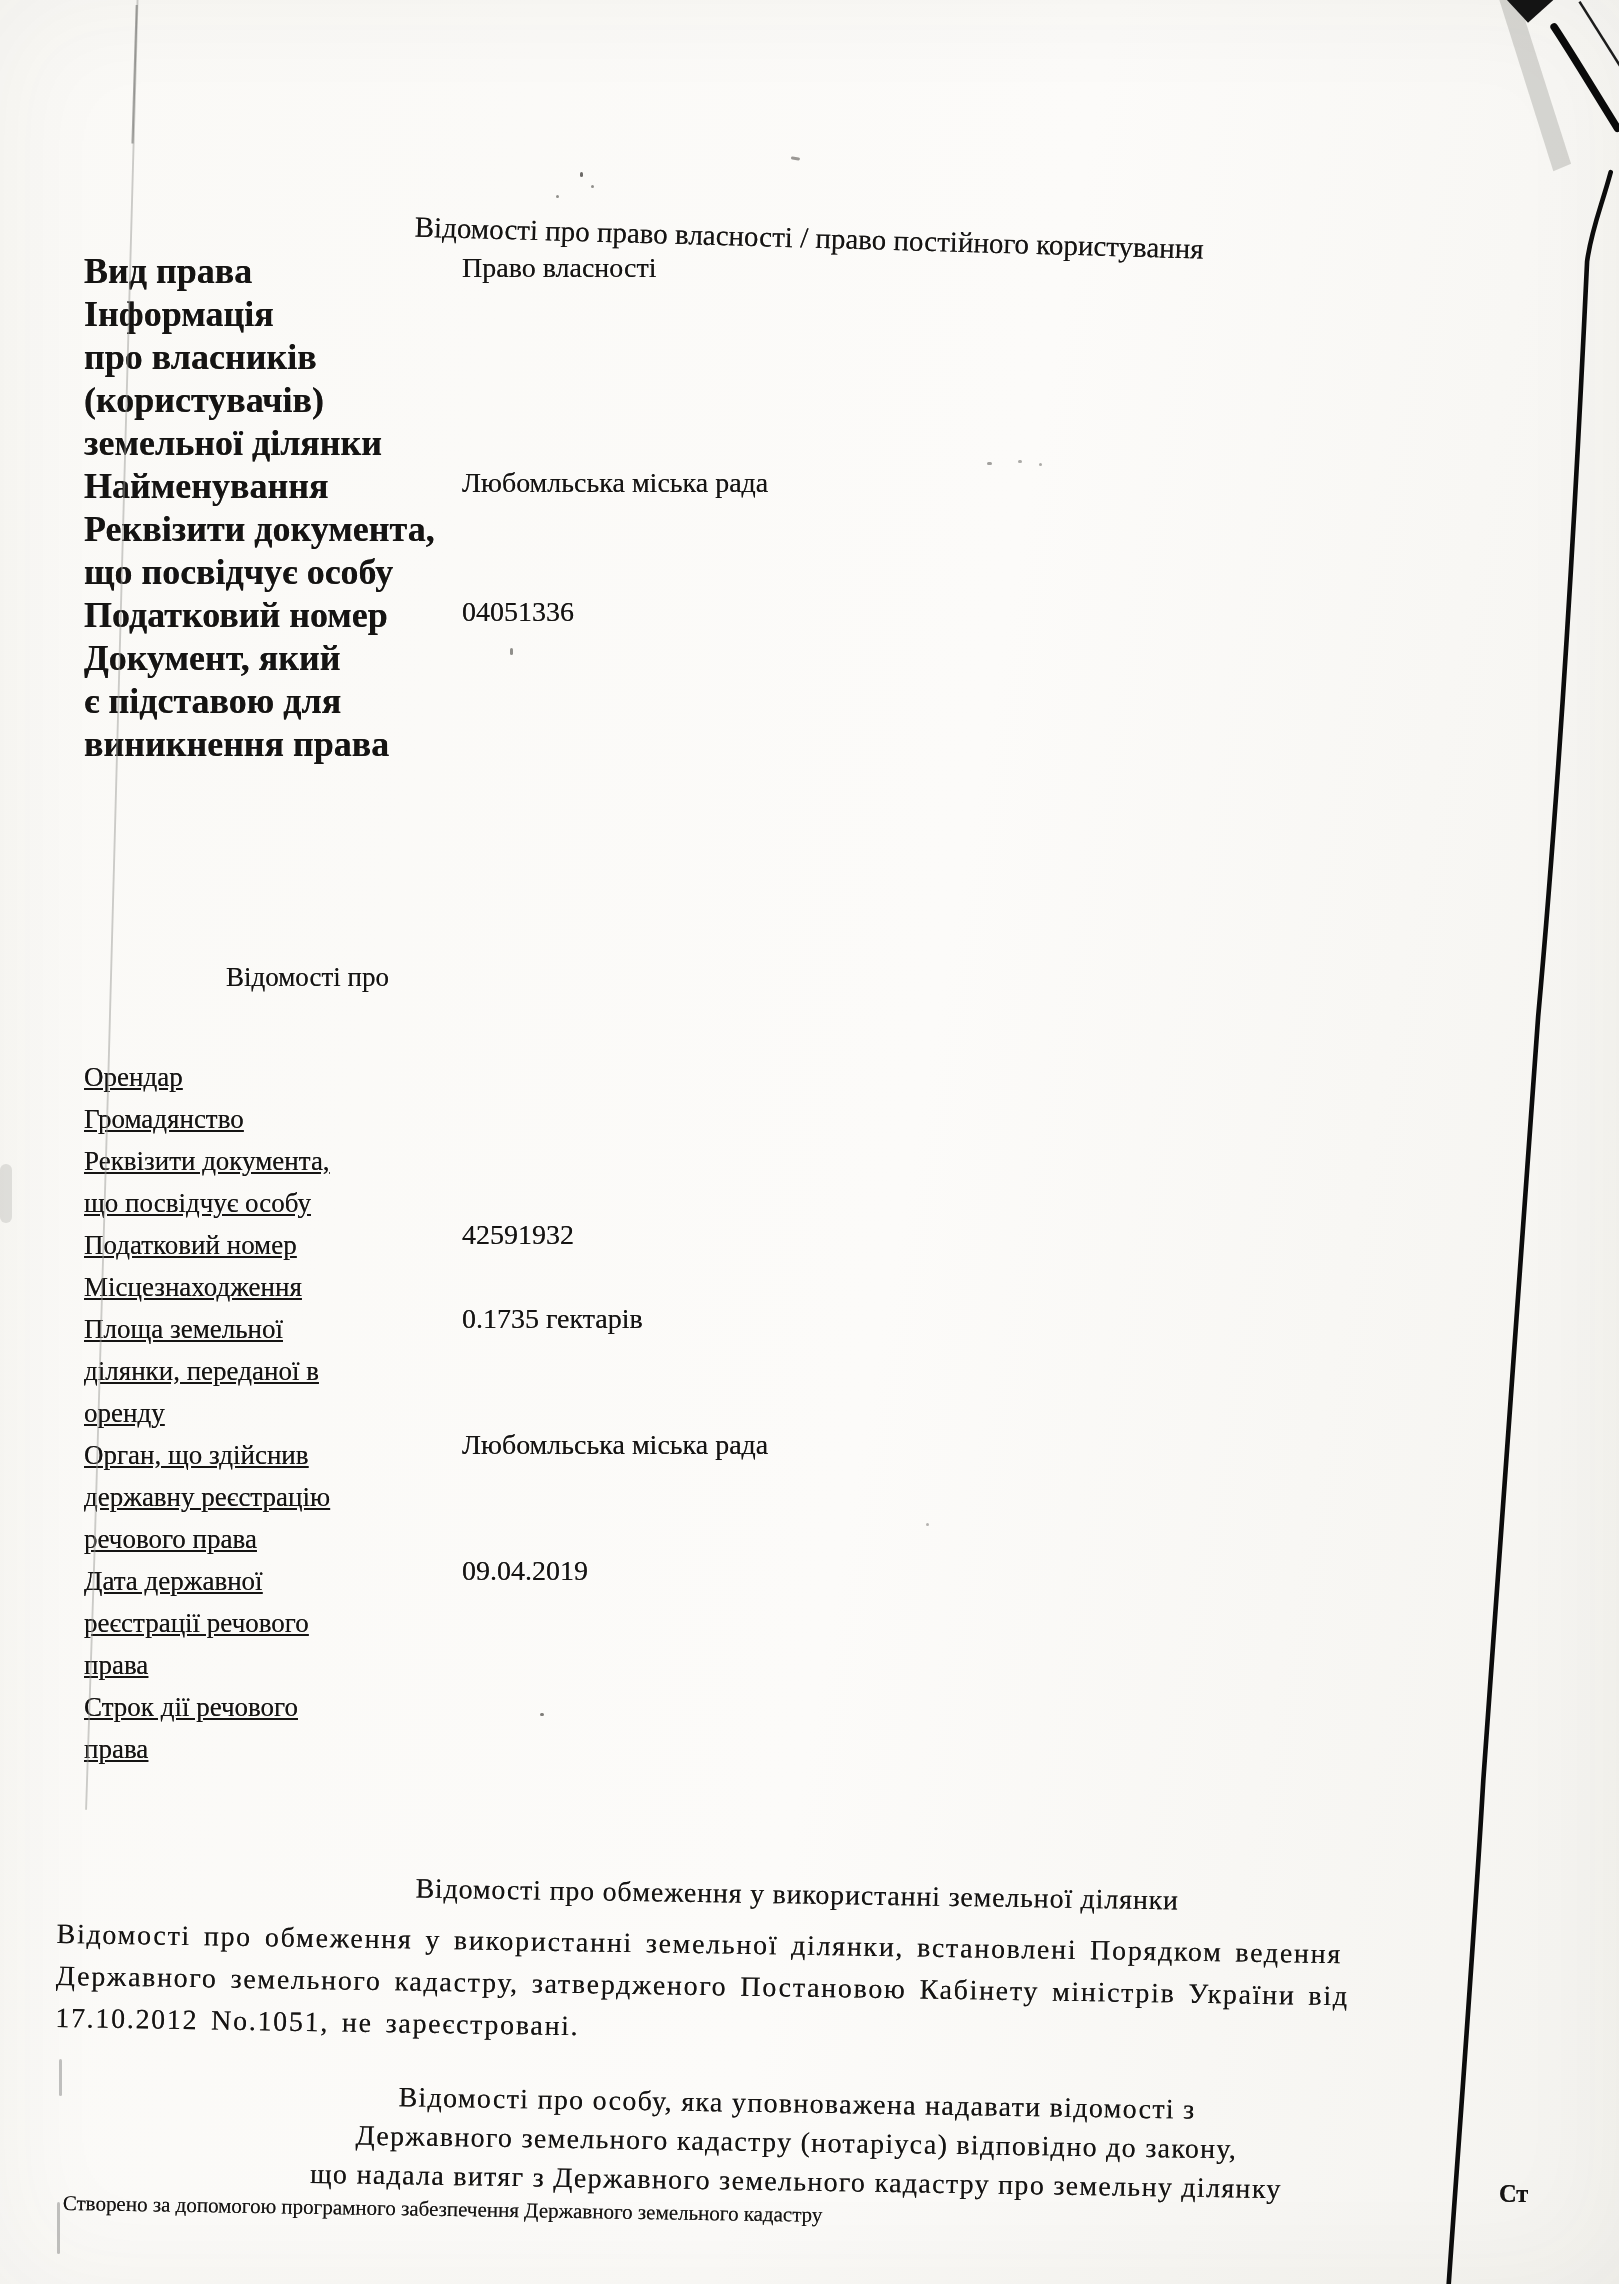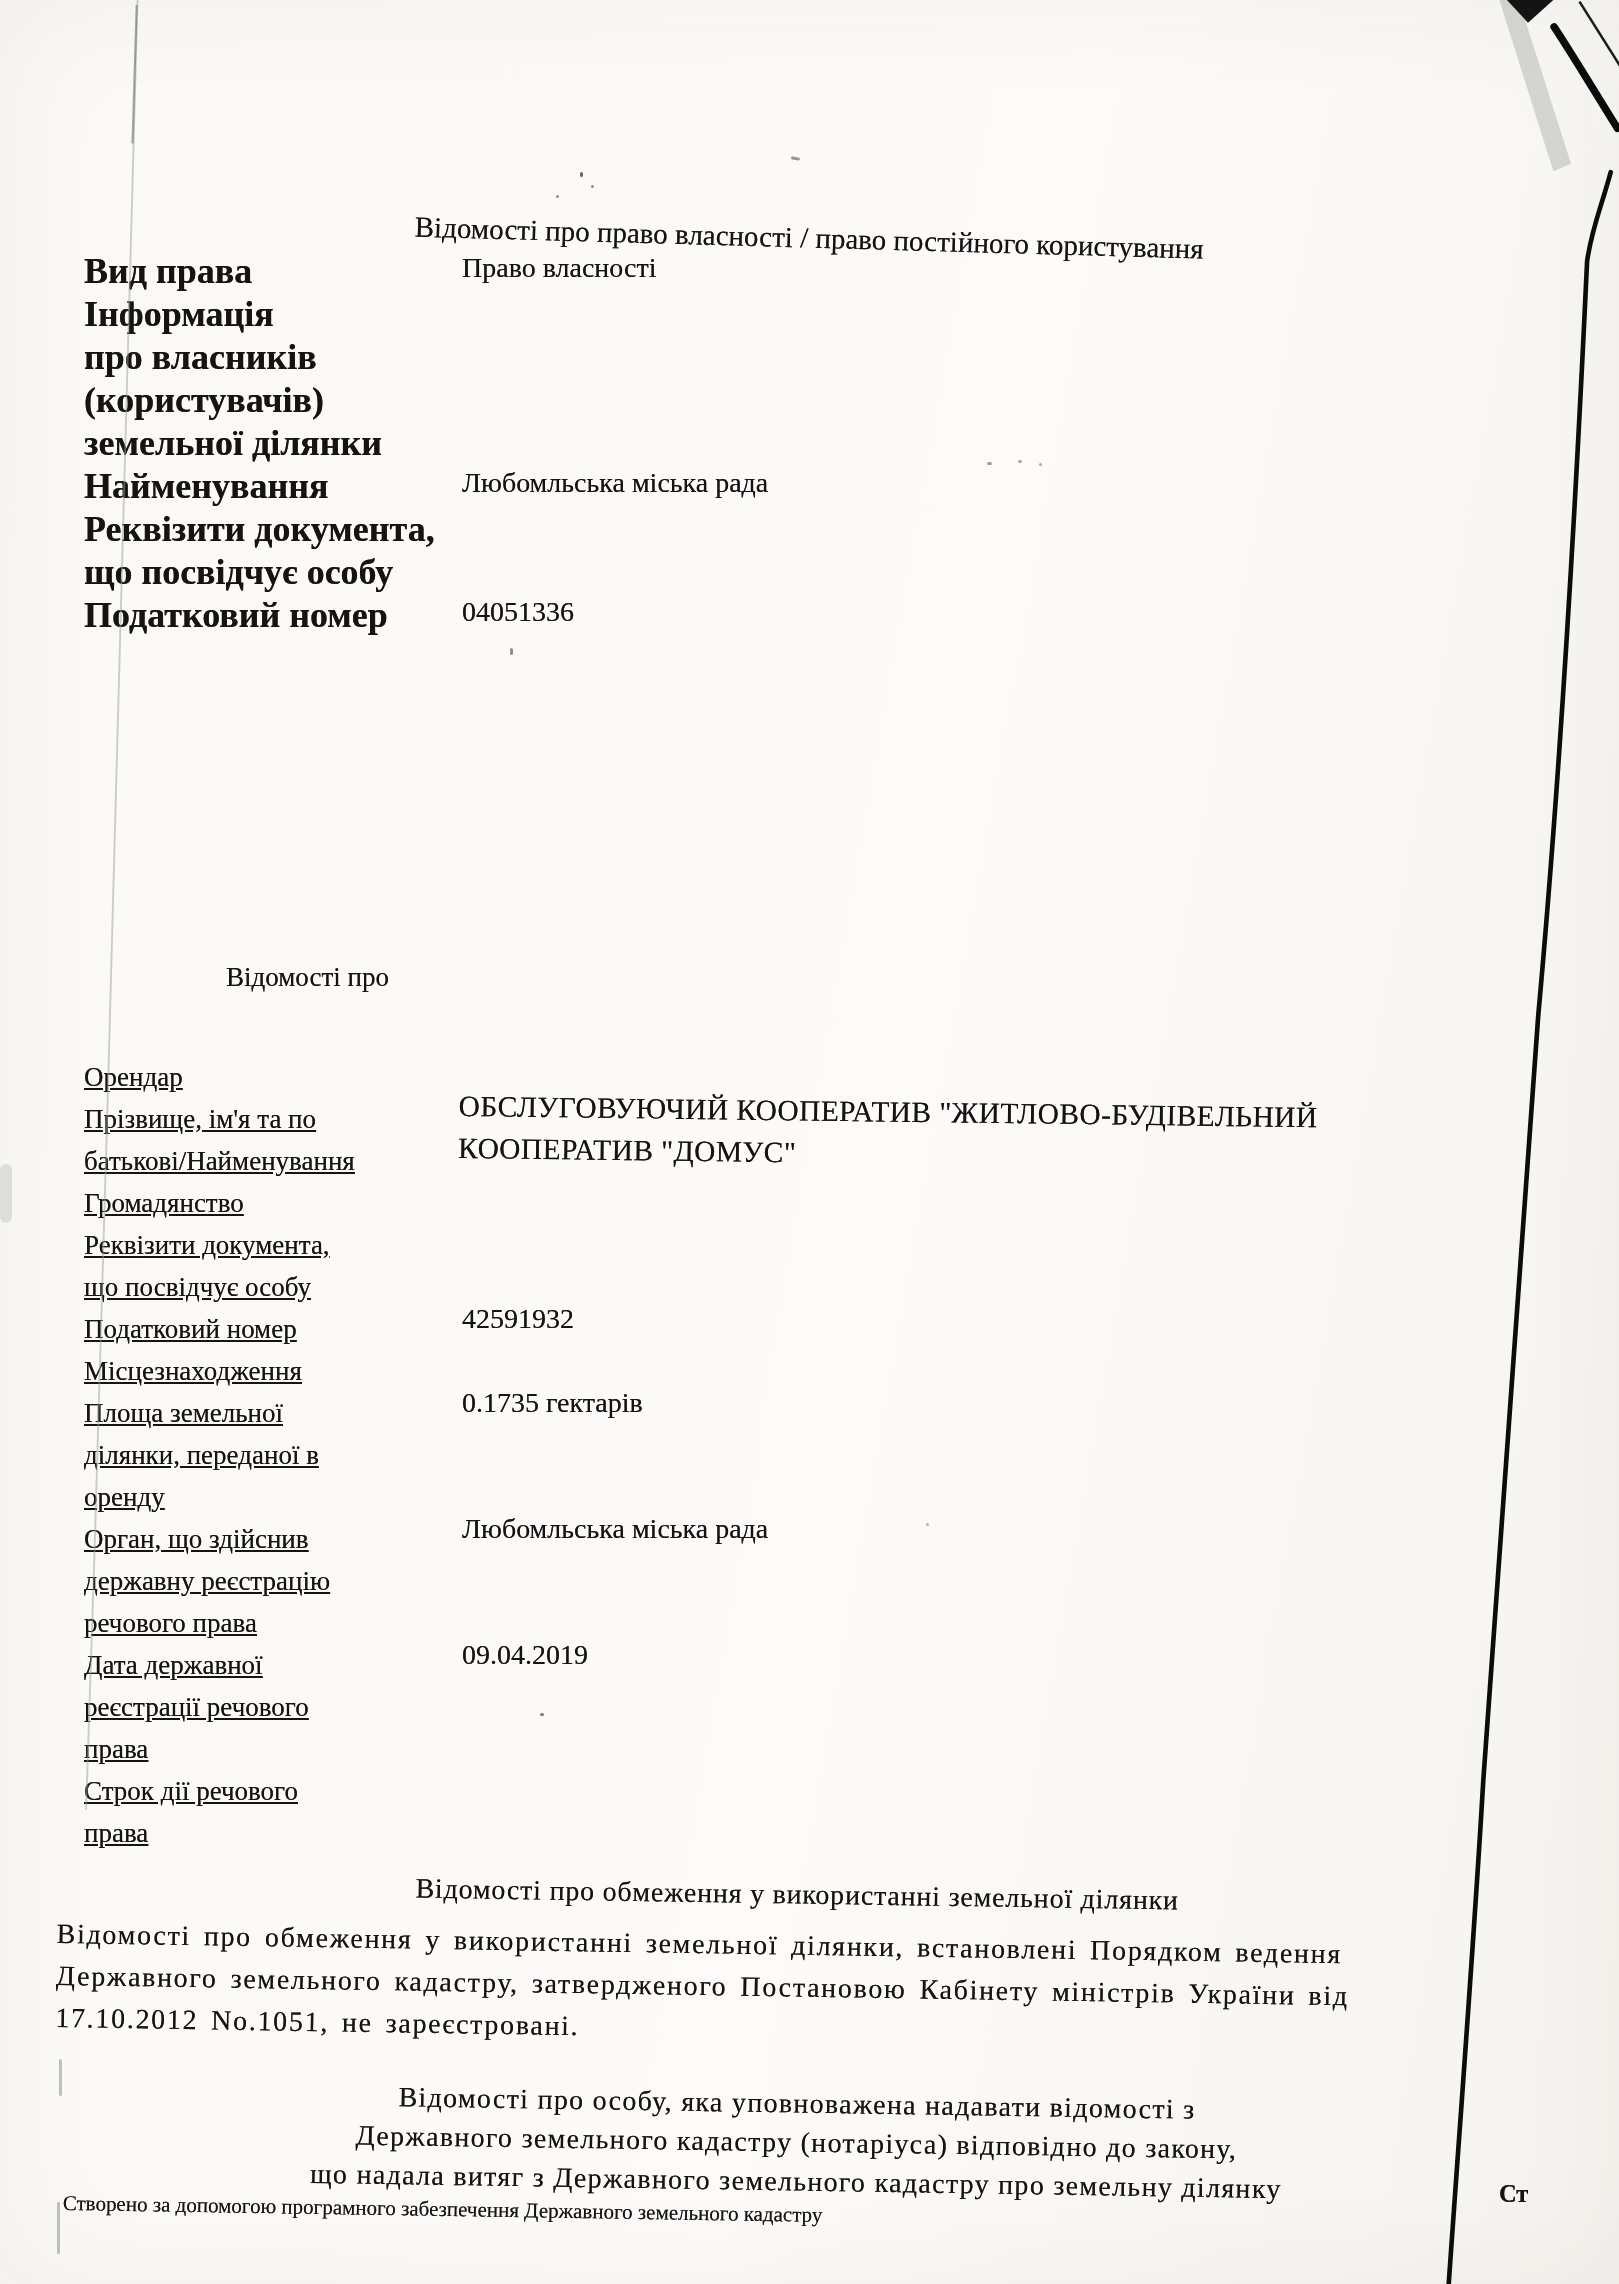--- a/index.html
+++ b/index.html
@@ -83,37 +83,34 @@
       <span class="val txt">Любомльська міська рада</span>
     </div>
     <div class="row">
       <div class="lbl txt">Реквізити документа,</div>
       <div class="lbl txt">що посвідчує особу</div>
     </div>
     <div class="row">
       <div class="lbl txt">Податковий номер</div>
       <span class="val txt">04051336</span>
     </div>
+    <div class="row">
+      <div class="lbl txt">Документ, який</div>
+      <div class="lbl txt">є підставою для</div>
+      <div class="lbl txt">виникнення права</div>
+    </div>
   </div>
 
   <div class="lease-head txt">
     <div>Відомості про</div>
   </div>
 
   <div class="lease-block">
     <div class="row">
       <div class="lbl txt">Орендар</div>
-    </div>
-    <div class="row">
-      <div class="lbl txt">Прізвище, ім'я та по</div>
-      <div class="lbl txt">батькові/Найменування</div>
-      <div class="val-caps txt">
-        <div>ОБСЛУГОВУЮЧИЙ КООПЕРАТИВ "ЖИТЛОВО-БУДІВЕЛЬНИЙ</div>
-        <div>КООПЕРАТИВ "ДОМУС"</div>
-      </div>
     </div>
     <div class="row">
       <div class="lbl txt">Громадянство</div>
     </div>
     <div class="row">
       <div class="lbl txt">Реквізити документа,</div>
       <div class="lbl txt">що посвідчує особу</div>
     </div>
     <div class="row">
       <div class="lbl txt">Податковий номер</div>

